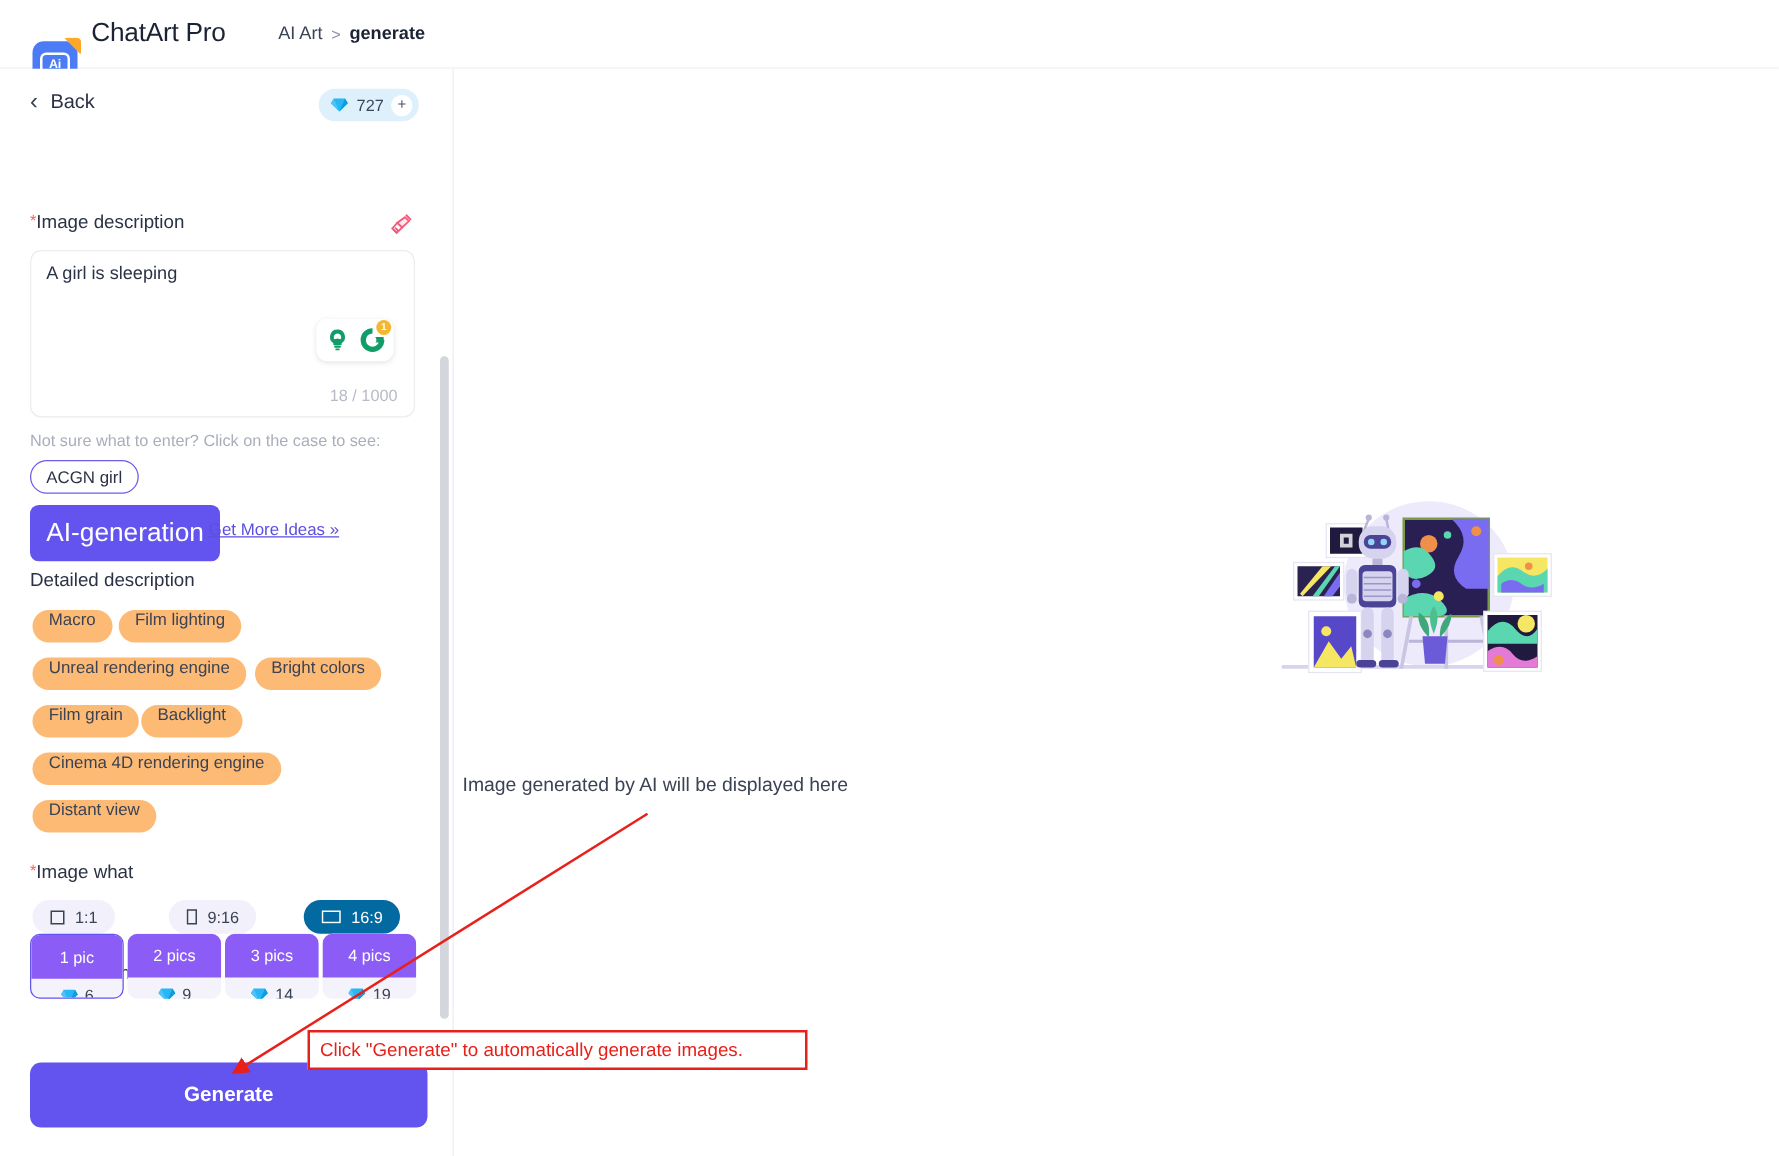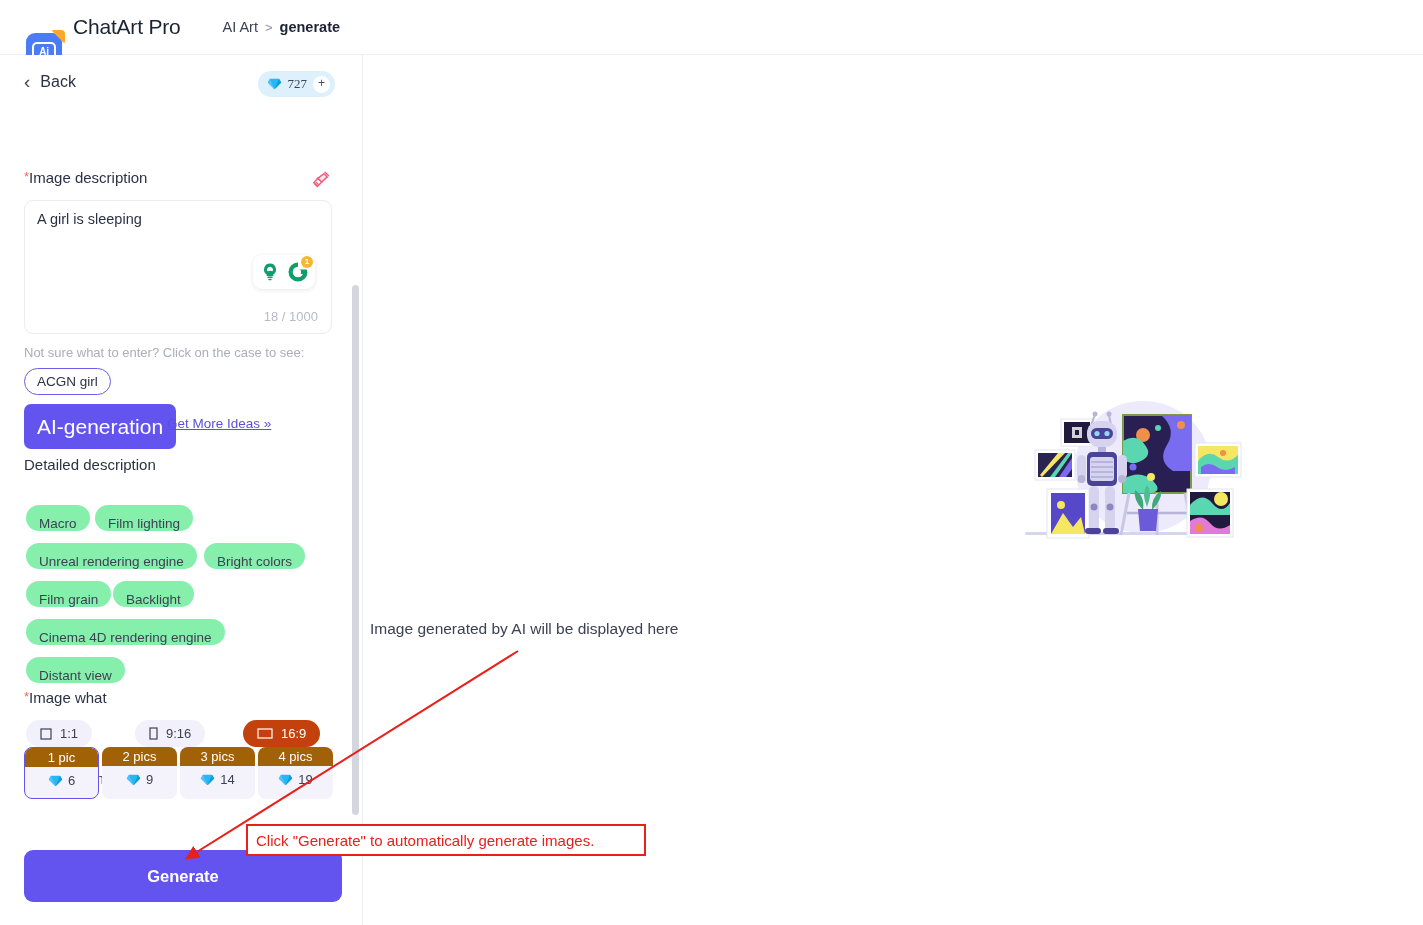--- a/index.html
+++ b/index.html
@@ -66,21 +66,21 @@
   .back-label { font-size:16px; color:#2b3245; }
 
   .credits {
     position:absolute; right:28px; top:16px;
     height:26px; border-radius:13px; background:#ddf0fb;
     display:flex; align-items:center; gap:6px; padding:0 5px 0 9px;
   }
   .diamond {
     width:15px; height:12px; display:block;
   }
-  .credits-num { font-size:13px; color:#3d4455;font-family:Liberation Serif, serif; }
+  .credits-num { font-size:13px; color:#3d4455; }
   .credits-plus {
     width:17px; height:17px; border-radius:50%; background:#ffffff;
     color:#4a5163; font-size:12px; line-height:15px; text-align:center;
   }
 
   .label-req {
     position:absolute; font-size:15px; color:#2b3245;
   }
   .label-req .star { color:#f4665b; font-size:13px; vertical-align:top; }
 
@@ -129,40 +129,40 @@
   .link-ideas {
     position:absolute; left:167px; top:361px; font-size:13.5px; color:#5b4fe0;
     text-decoration:underline; cursor:pointer;
   }
 
   .sec-title {
     position:absolute; font-size:15px; color:#2b3245;
   }
 
   .chip {
-    position:absolute; height:26px; background:#86efac; border-radius:13px;
-    display:flex; align-items:flex-end; font-size:13.5px; color:#3b4254;
-    padding:0 13px; cursor:pointer; white-space:nowrap;margin-top:17px;
+    position:absolute; height:26px; background:#fdba74; border-radius:13px;
+    display:flex; align-items:flex-start; font-size:13.5px; color:#3b4254;
+    padding:0 13px; cursor:pointer; white-space:nowrap;
   }
 
   .scale-opt {
     position:absolute; height:27px; border-radius:14px; background:#f2f1fb;
     display:flex; align-items:center; gap:8px; padding:0 14px;
     font-size:13px; color:#3b4254; cursor:pointer;
   }
-  .scale-opt.sel { background:#c2410c; color:#fff; }
+  .scale-opt.sel { background:#0369a1; color:#fff; }
   .gi { display:block; }
 
   .numcard {
     position:absolute; width:75px; height:52px; border-radius:8px;
     background:#f4f3fb; overflow:hidden; cursor:pointer;
   }
   .numcard.sel { border:1px solid #6354f0; }
   .numcard-top {
-    height:19px; background:#a16207; color:#fff; font-size:13px;
+    height:35px; background:#8b5cf6; color:#fff; font-size:13px;
     display:flex; align-items:center; justify-content:center;
   }
   .numcard-bot {
     height:27px; display:flex; align-items:center; justify-content:center;
     gap:5px; font-size:13px; color:#3b4254;
   }
 
   .btn-generate {
     position:absolute; left:24px; top:850px; width:318px; height:52px;
     background:#6354f0; border-radius:9px; color:#fff;

